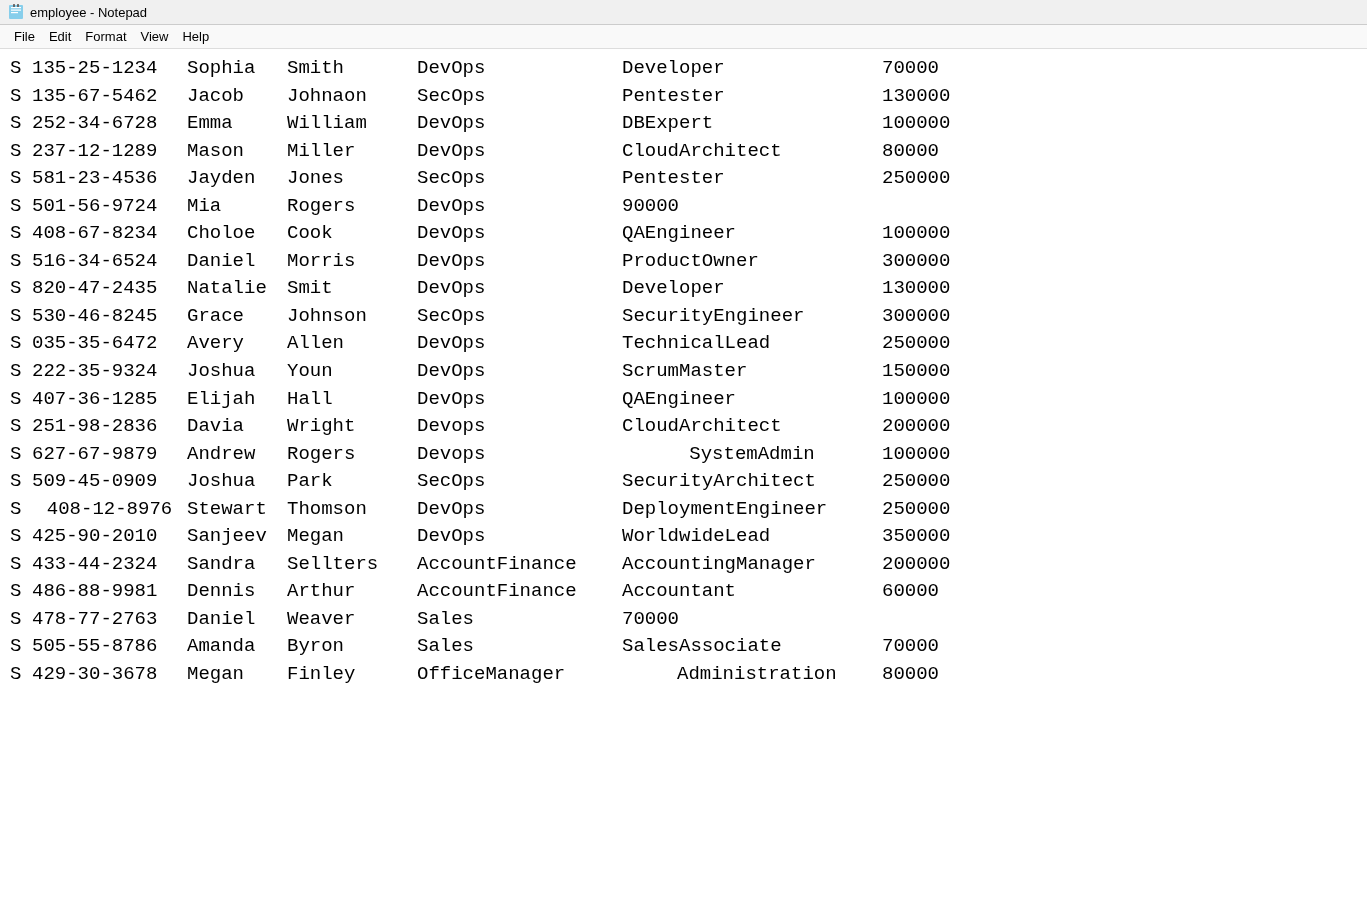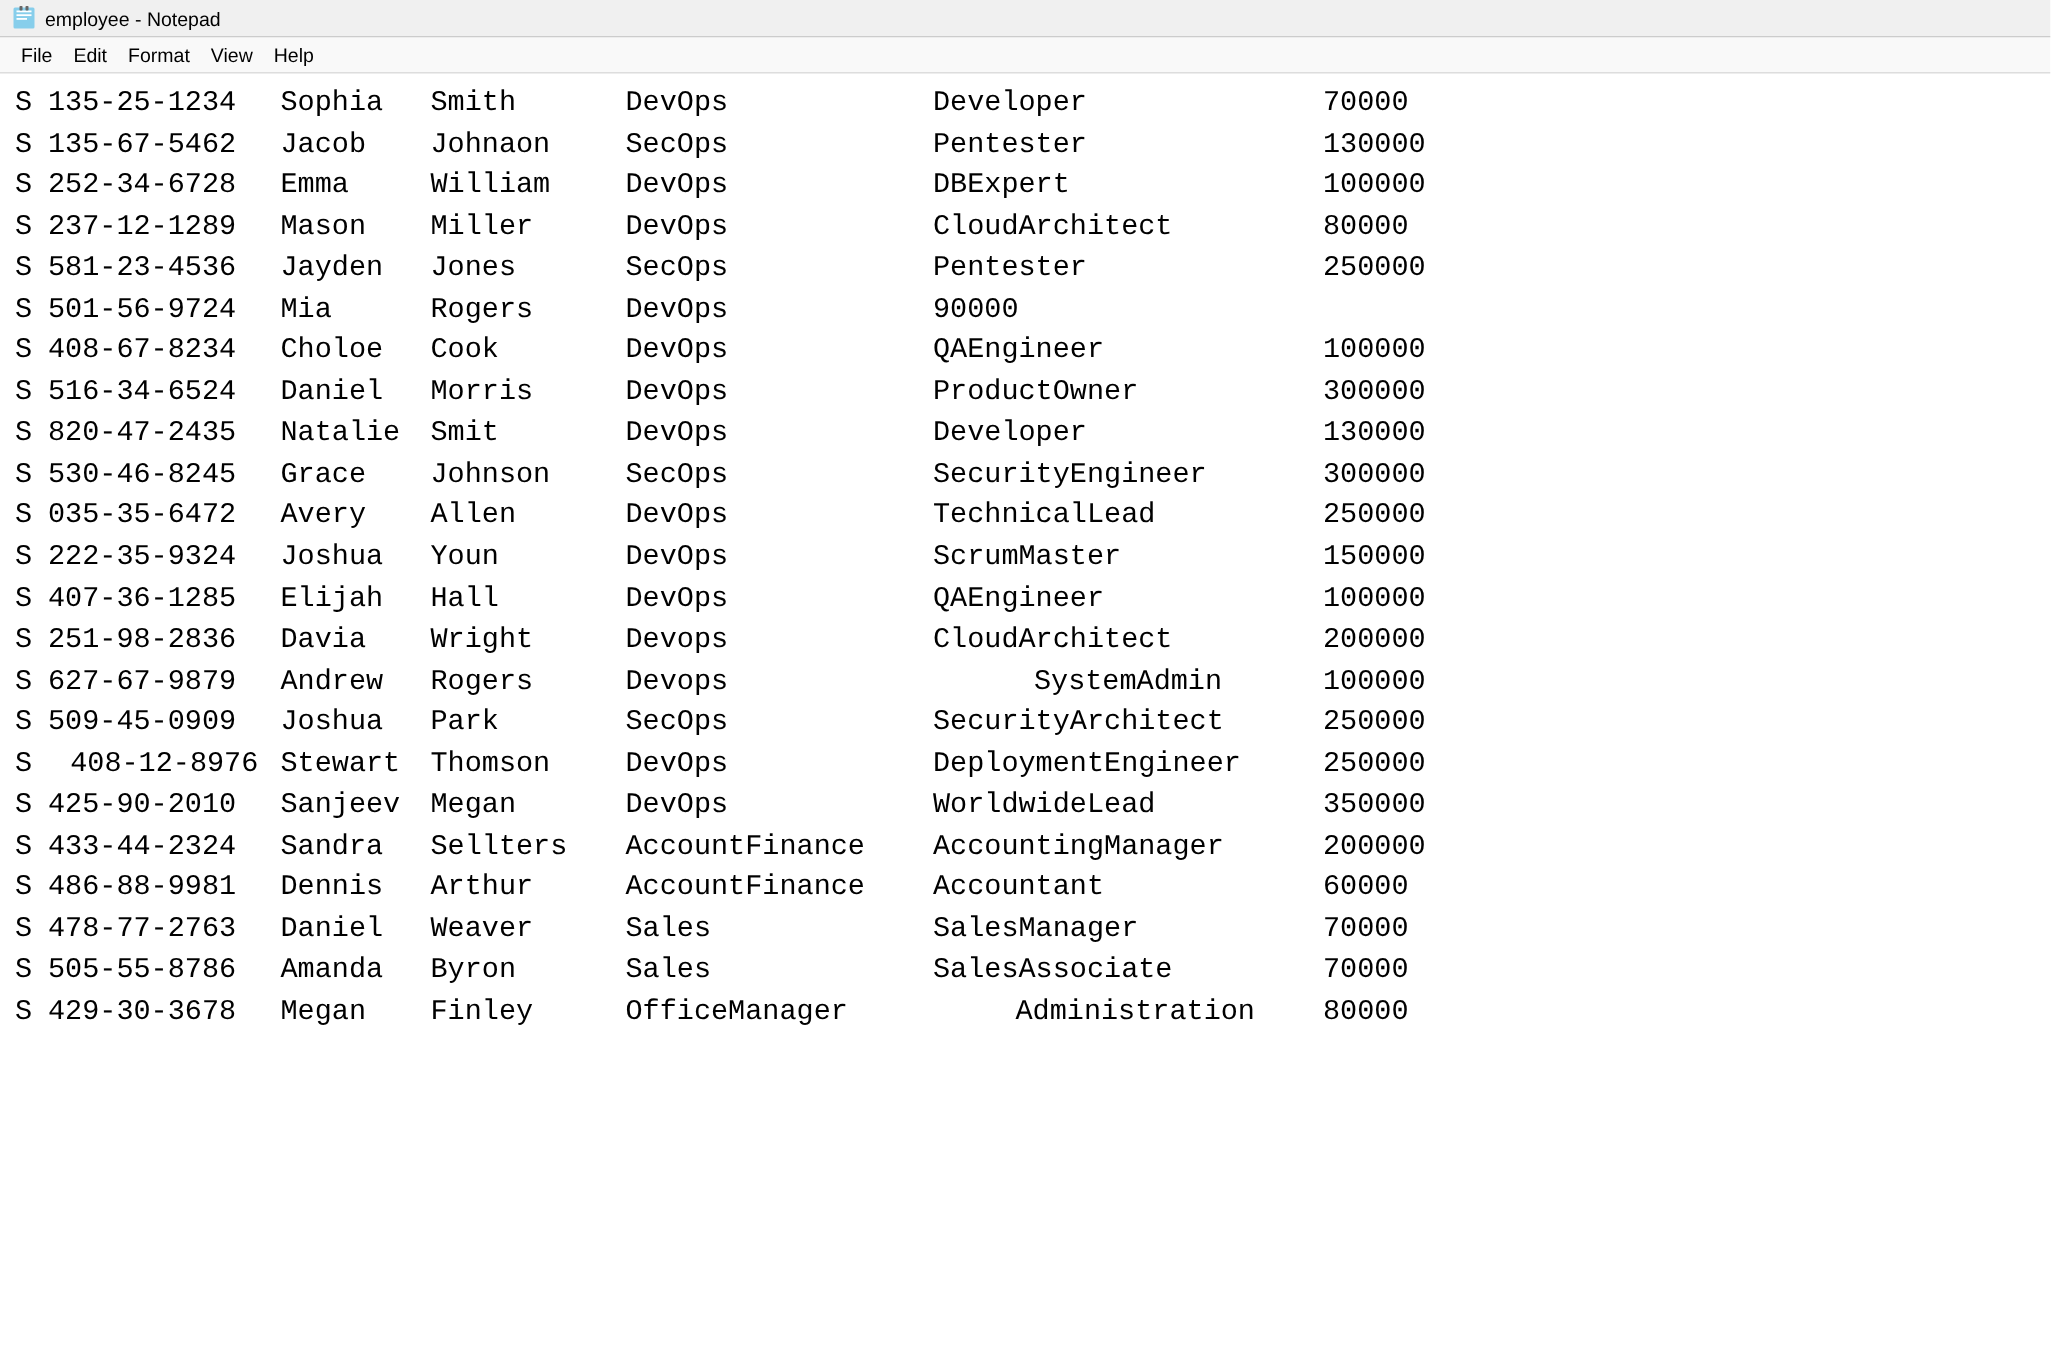--- a/index.html
+++ b/index.html
@@ -219,21 +219,20 @@
         <span style="display: inline-block; min-width: 205px;">AccountFinance</span>
         <span style="display: inline-block; min-width: 260px;">Accountant</span>
         <span style="display: inline-block; min-width: 100px;">60000</span>
       </div>
       <div style="display: flex;">
         <span style="display: inline-block; min-width: 22px;">S</span>
         <span style="display: inline-block; min-width: 155px;">478-77-2763</span>
         <span style="display: inline-block; min-width: 100px;">Daniel</span>
         <span style="display: inline-block; min-width: 130px;">Weaver</span>
         <span style="display: inline-block; min-width: 205px;">Sales</span>
-        <span style="display: inline-block; min-width: 260px;">SalesManager</span>
         <span style="display: inline-block; min-width: 100px;">70000</span>
       </div>
       <div style="display: flex;">
         <span style="display: inline-block; min-width: 22px;">S</span>
         <span style="display: inline-block; min-width: 155px;">505-55-8786</span>
         <span style="display: inline-block; min-width: 100px;">Amanda</span>
         <span style="display: inline-block; min-width: 130px;">Byron</span>
         <span style="display: inline-block; min-width: 205px;">Sales</span>
         <span style="display: inline-block; min-width: 260px;">SalesAssociate</span>
         <span style="display: inline-block; min-width: 100px;">70000</span>

